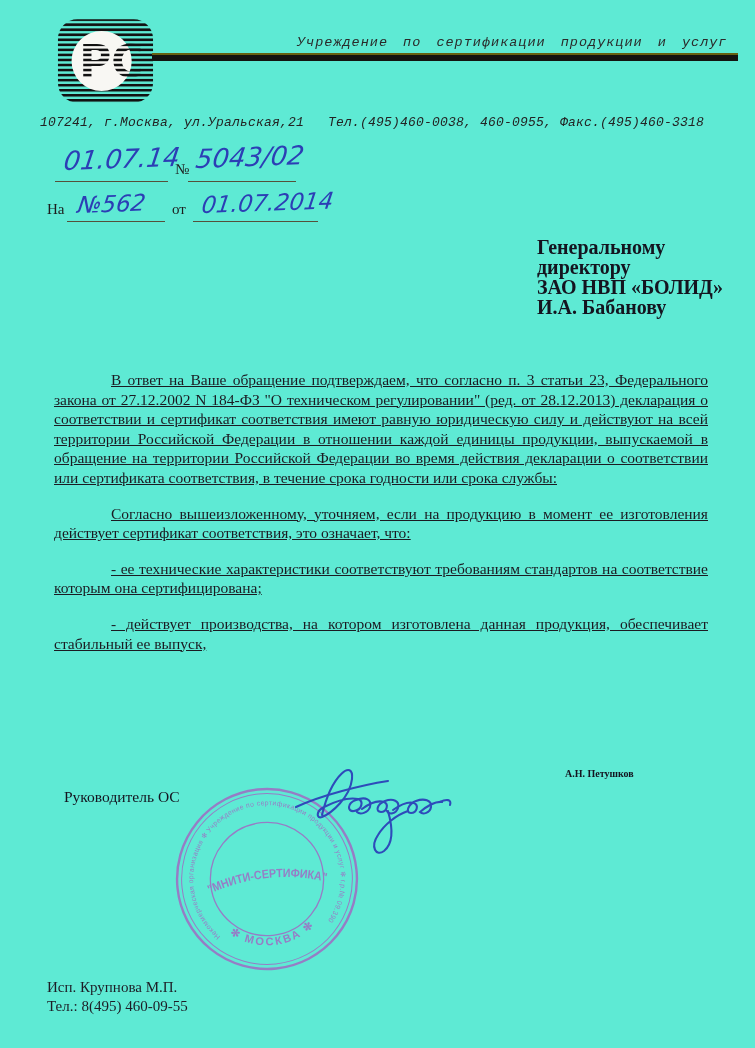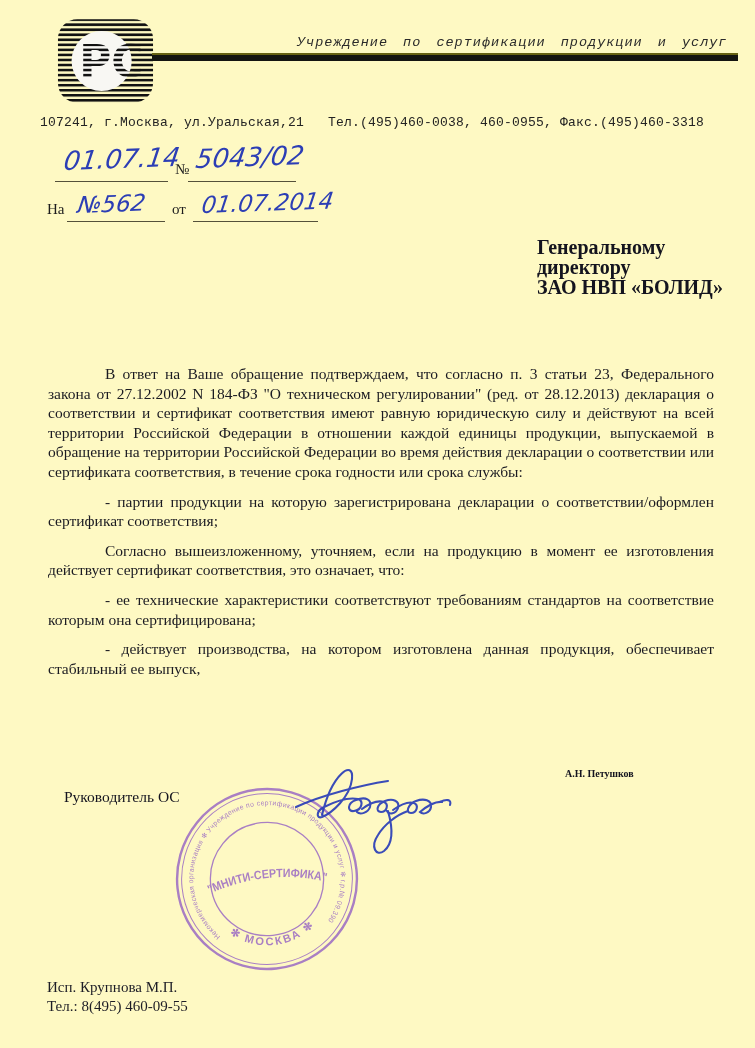--- a/index.html
+++ b/index.html
@@ -1,18 +1,18 @@
 <!DOCTYPE html>
 <html><head>
 <meta charset="utf-8">
 <style>
   html,body{margin:0;padding:0;}
   .page{
     position:relative; width:755px; height:1048px;
-    background:#fef9c3;
+    background:#5eead4;
     font-family:"Liberation Serif", serif;
     color:#1c1c24; overflow:hidden;
   }
   
   .logo{position:absolute; left:57px; top:18px; width:97px; height:86px;}
   .tagline{
     position:absolute; left:297px; top:35px;
     font-family:"Liberation Mono", monospace; font-style:italic;
     font-size:13.5px; letter-spacing:1px; word-spacing:6px; color:#2a2a2a;text-align:center;
   }
@@ -21,21 +21,21 @@
     background:#141411; border-top:2px solid rgba(170,160,20,.55);
   }
   .org-title{
     position:absolute; left:183px; top:60px;
     font-family:"Liberation Mono", monospace;
     font-size:45px; letter-spacing:10px; color:#121212; white-space:pre;
   }
   .address{
     position:absolute; left:40px; top:115px;
     font-family:"Liberation Mono", monospace;
-    font-size:13px; letter-spacing:.2px; color:#232323; white-space:pre;
+    font-size:13px; letter-spacing:.2px; color:#232323; white-space:pre;font-style:italic;
   }
   
   .hand{
     font-family:"DejaVu Sans", sans-serif; font-style:italic;
     color:#2c3eb5; transform:rotate(-2deg) skewX(-10deg); transform-origin:left bottom;
     white-space:pre;
   }
   .hw-date{position:absolute; left:62px; top:146px; font-size:26px;}
   .hw-num{position:absolute; left:194px; top:144px; font-size:26px;}
   .hw-na{position:absolute; left:76px; top:192px; font-size:23px;}
@@ -52,21 +52,21 @@
   
   .recipient{
     position:absolute; left:537px; top:237px;
     font-weight:bold; font-size:20px; line-height:20px; color:#14141f;
   }
   
   .body{
     position:absolute; left:38px; top:354px; width:686px;
     font-size:15.5px; line-height:19.6px; color:#1b1b22;
   }
-  .body p{margin:10px; text-indent:57px; text-align:justify;}
+  .body p{margin:16px; text-indent:57px; text-align:justify;text-decoration:underline;}
   
   .sig-left{position:absolute; left:64px; top:788px; font-weight:normal; font-size:15.5px; color:#14141f;}
   .sig-right{position:absolute; left:565px; top:768px; font-weight:bold; font-size:10px; color:#14141f;}
   .signature{position:absolute; left:292px; top:755px; width:170px; height:115px;}
   .stamp{position:absolute; left:171px; top:783px; width:192px; height:192px; opacity:.88; transform:rotate(-6deg);}
   
   .footer{position:absolute; left:47px; top:978px; font-size:15px; line-height:19px; color:#1d1d26;}
 </style>
 </head>
 <body>
@@ -96,25 +96,25 @@
   <div class="plabel lbl-na">На</div>
   <div class="hand hw-na">№562</div>
   <div class="plabel lbl-ot">от</div>
   <div class="hand hw-ot">01.07.2014</div>
   <div class="uline ul3"></div>
   <div class="uline ul4"></div>
 
   <div class="recipient">
     <div>Генеральному директору</div>
     <div>ЗАО НВП «БОЛИД»</div>
+    <div>И.А. Бабанову</div>
   </div>
 
   <div class="body">
     <p>В ответ на Ваше обращение подтверждаем, что согласно п. 3 статьи 23, Федерального закона от 27.12.2002 N 184-ФЗ "О техническом регулировании" (ред. от 28.12.2013) декларация о соответствии и сертификат соответствия имеют равную юридическую силу и действуют на всей территории Российской Федерации в отношении каждой единицы продукции, выпускаемой в обращение на территории Российской Федерации во время действия декларации о соответствии или сертификата соответствия, в течение срока годности или срока службы:</p>
-    <p>- партии продукции на которую зарегистрирована декларации о соответствии/оформлен сертификат соответствия;</p>
     <p>Согласно вышеизложенному, уточняем, если на продукцию в момент ее изготовления действует сертификат соответствия, это означает, что:</p>
     <p>- ее технические характеристики соответствуют требованиям стандартов на соответствие которым она сертифицирована;</p>
     <p>- действует производства, на котором изготовлена данная продукция, обеспечивает стабильный ее выпуск,</p>
   </div>
 
   <div class="sig-left">Руководитель ОС</div>
   <div class="sig-right">А.Н. Петушков</div>
 
   <svg class="stamp" viewBox="0 0 190 190" aria-hidden="true">
     <defs>

